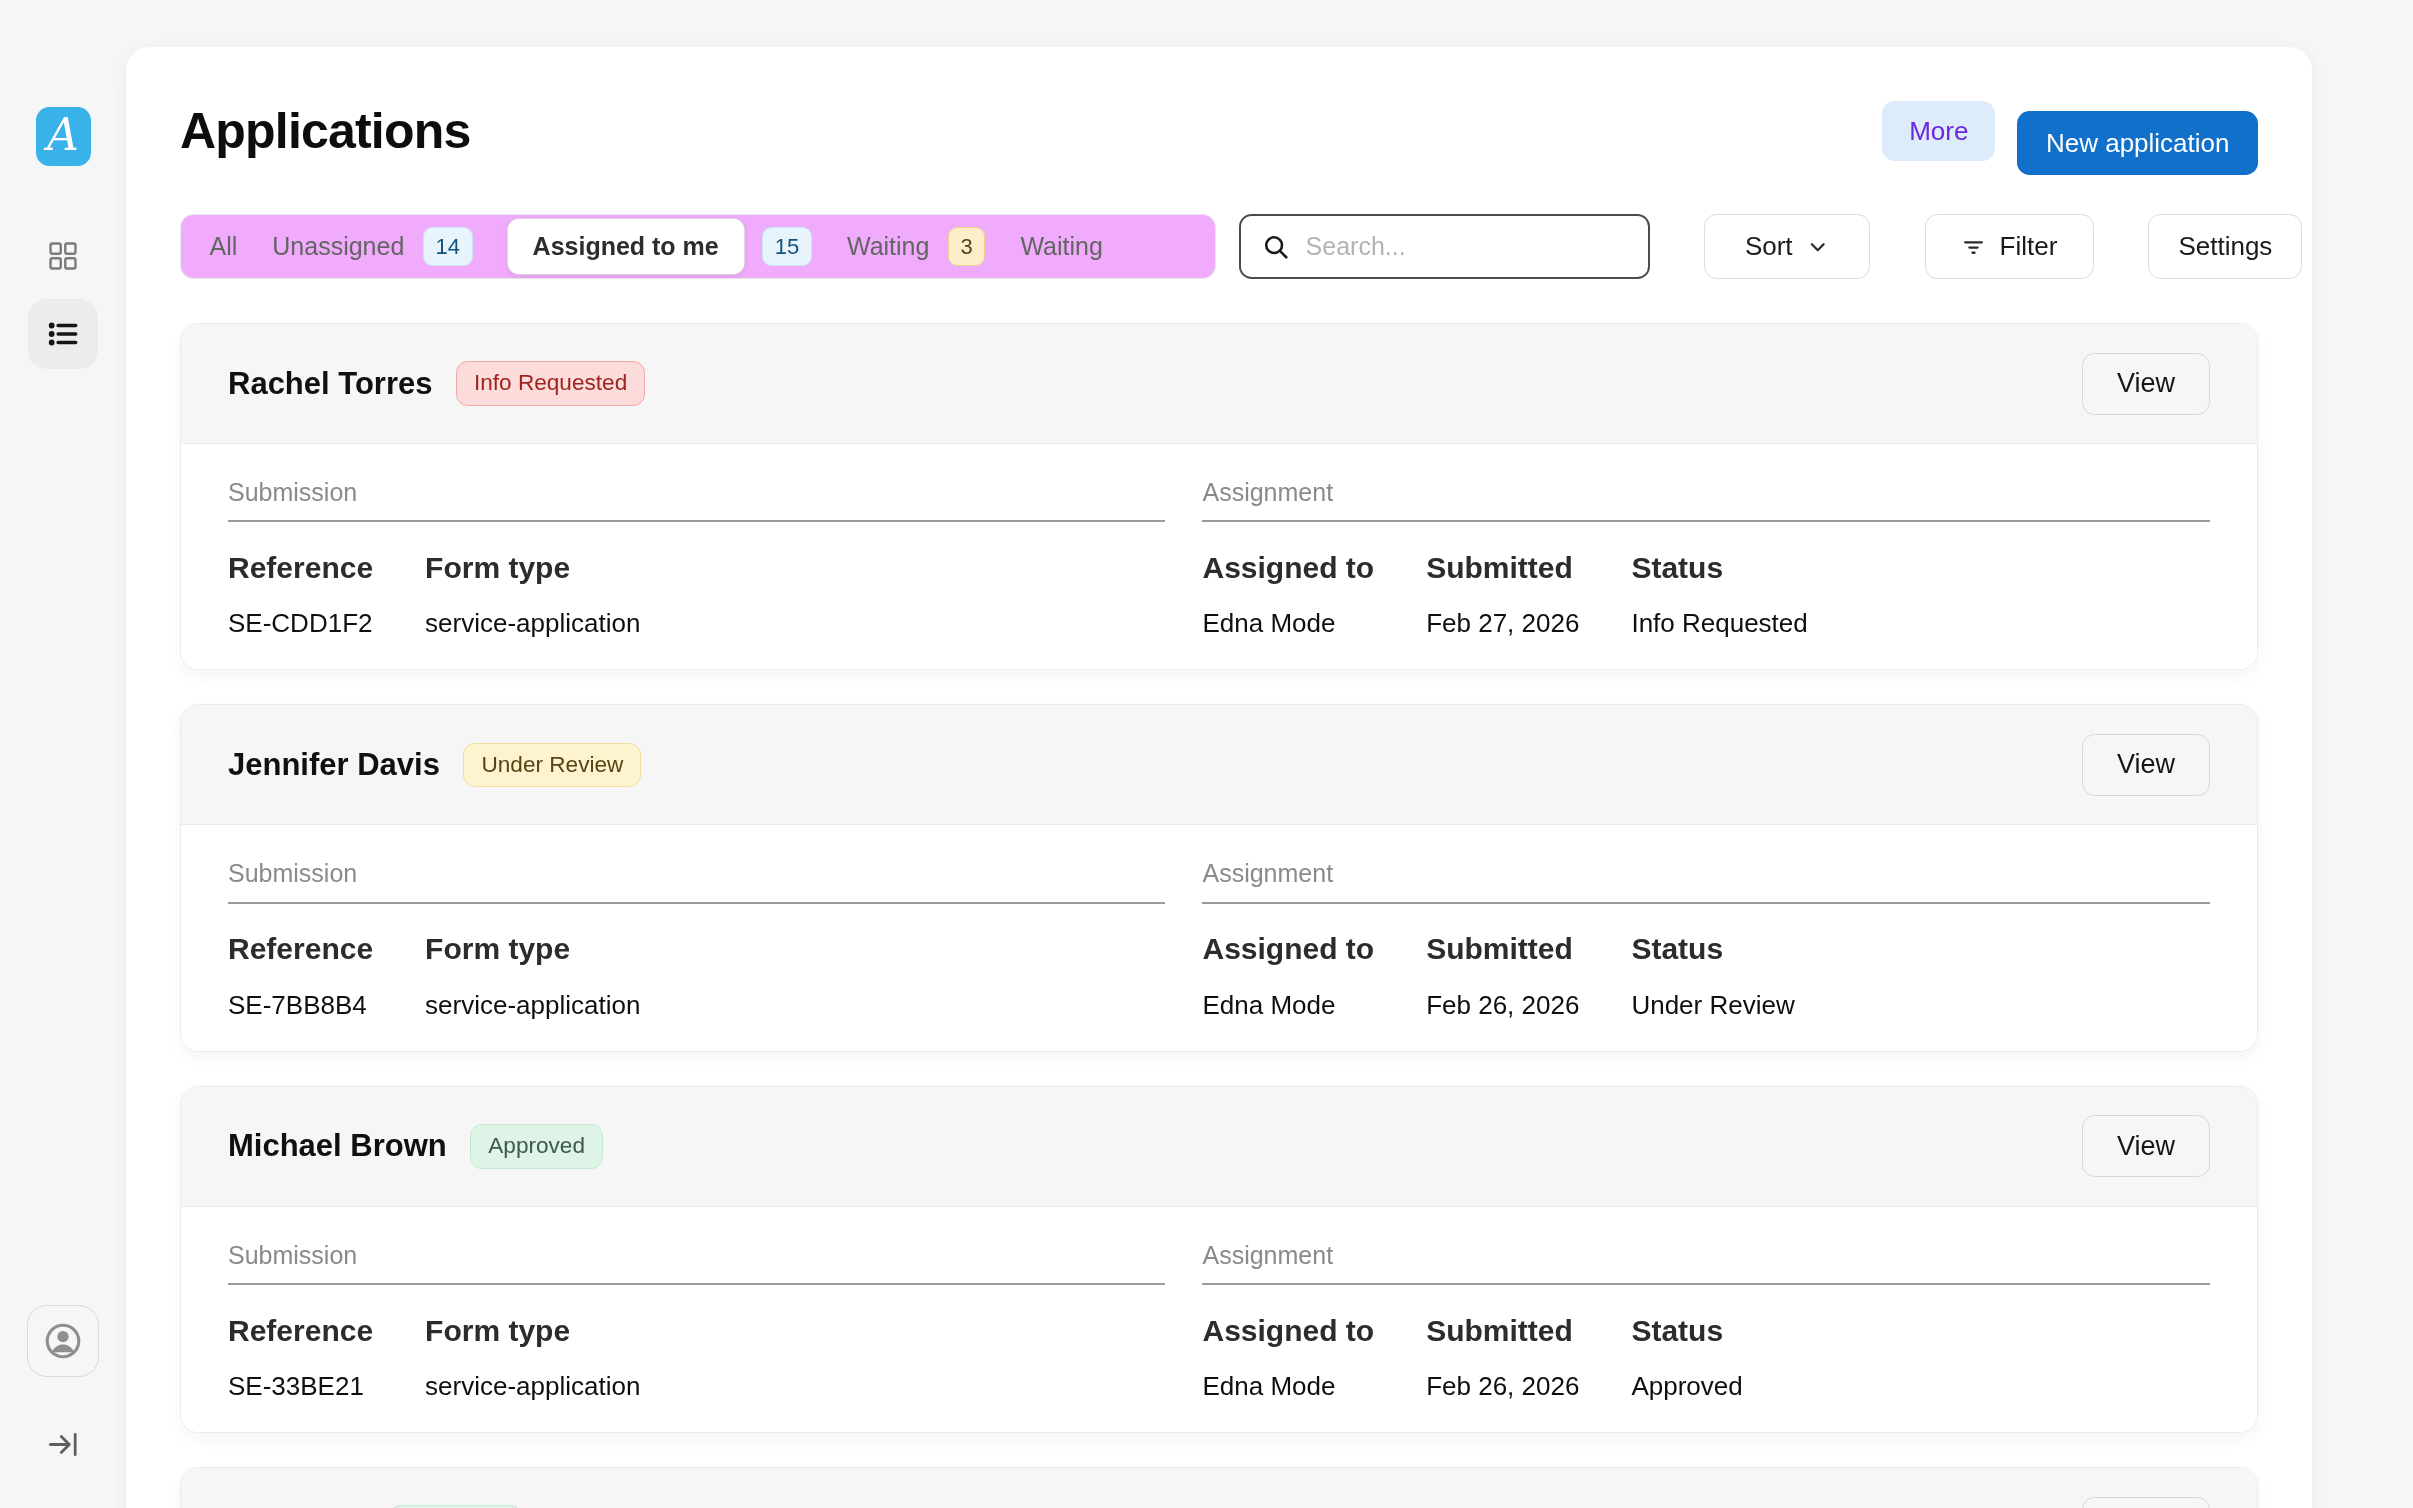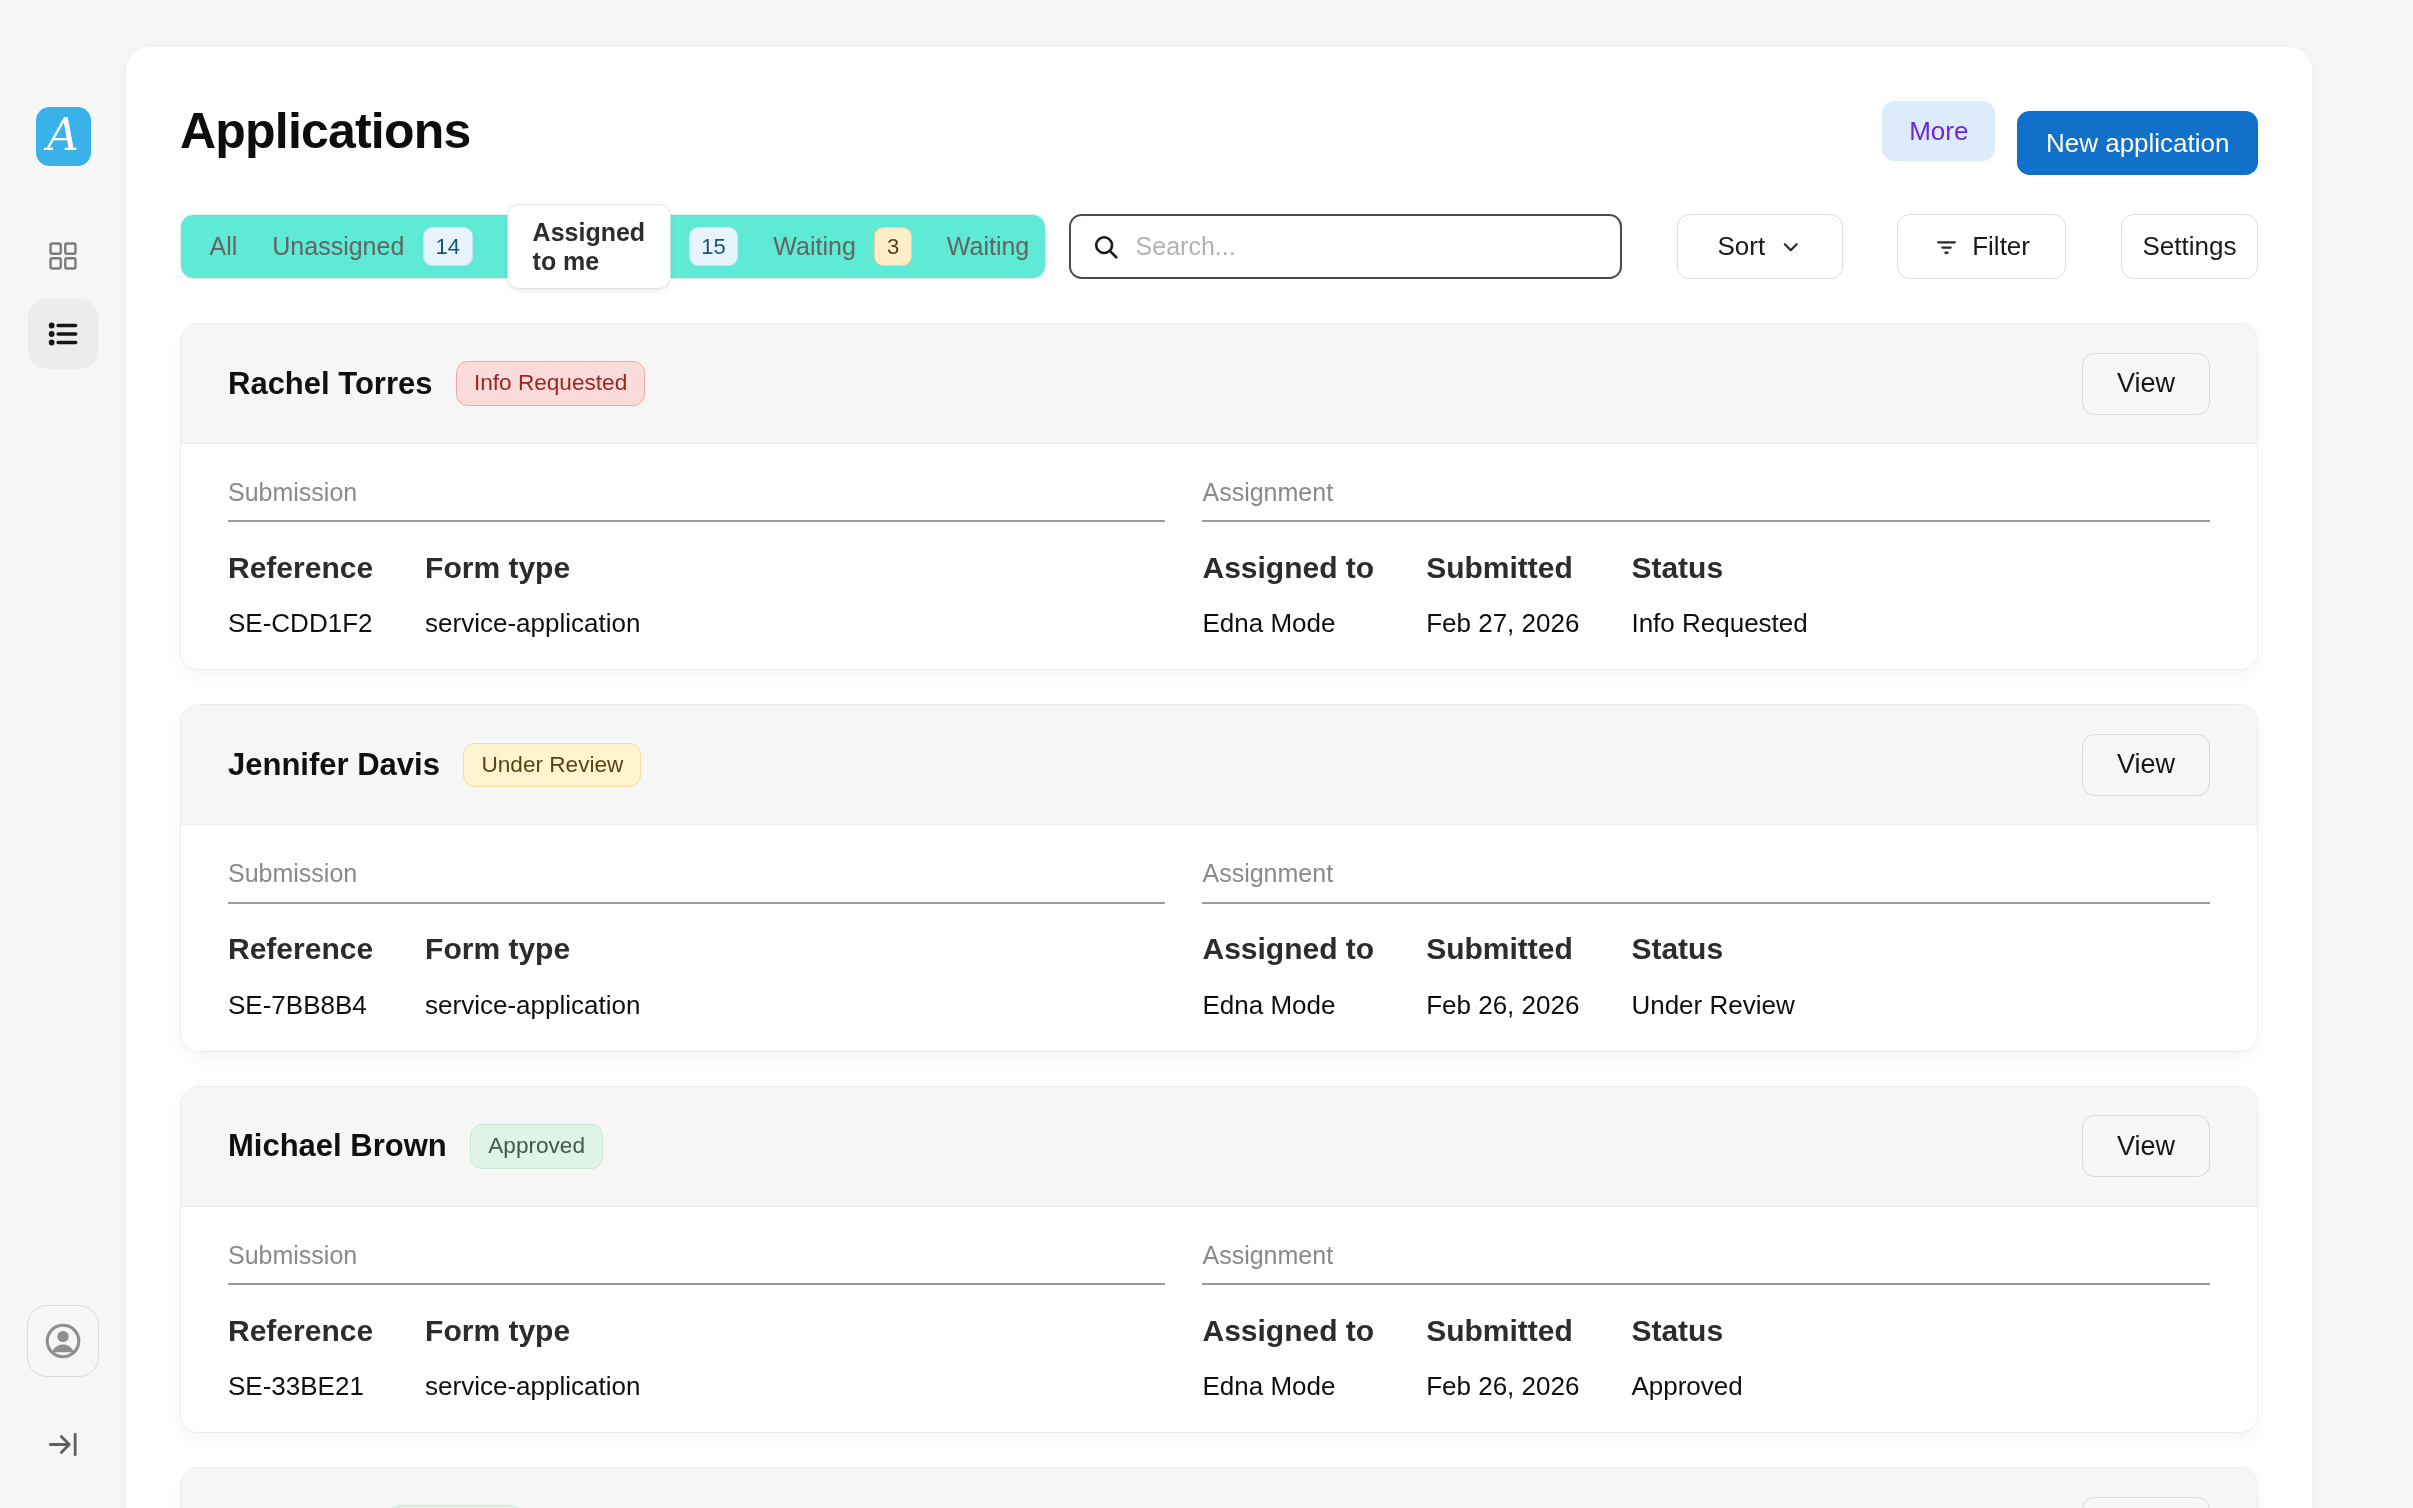--- a/index.html
+++ b/index.html
@@ -59,22 +59,22 @@
   .btn {
     border: none; cursor: pointer; border-radius: 12.6px;
     font-family: "Liberation Sans", sans-serif; font-size: 26px;
   }
   .btn.more { background: #dcecfa; color: #6d28d9; height: 60px; padding: 0 27px; }
   .btn.primary { background: #1070ca; color: #ffffff; height: 64px; padding: 0 28.5px; margin-top: 24px; }
 
   
   .toolbar { margin-top: 39px; display: flex; align-items: stretch; gap: 22.6px; height: 65px; }
   .tabs {
-    width: 866px; flex: none;
-    background: #5eead4; border: 0.8px solid #e8e8e9; border-radius: 13.4px;
+    width: 1036px; flex: none;
+    background: #f0abfc; border: 0.8px solid #e8e8e9; border-radius: 13.4px;
     display: flex; align-items: center; padding: 0 28.5px; gap: 35px;
   }
   .tab { display: flex; align-items: center; gap: 18.4px; font-size: 25px; color: #646464; cursor: pointer; }
   .tab .pill {
     background: #ffffff; border-radius: 11px; padding: 12.6px 25px;
     font-weight: 700; color: #2d2d2d;
     box-shadow: 0 1.7px 5.9px rgba(0,0,0,0.09), 0 0 0 0.8px #ececec;
   }
   .count {
     font-size: 22px; line-height: 1; padding: 7.5px 11.7px; border-radius: 9.2px;
@@ -95,21 +95,21 @@
   .search input::placeholder { color: #b3b3b3; }
 
   .tool-btn {
     flex: none; background: #ffffff; border: 1.7px solid #dcdcde; border-radius: 12.6px;
     font-family: "Liberation Sans", sans-serif; font-size: 26px; color: #1a1a1a;
     display: flex; align-items: center; justify-content: center; gap: 13.4px;
     cursor: pointer; padding: 0 25px; margin-left: 32px;
   }
   .tool-btn.sort { width: 166px; }
   .tool-btn.filter { width: 169px; }
-  .tool-btn.settings { width: 137px; }
+  .tool-btn.settings { width: 154px; }
 
   
   .cards { margin-top: 44px; }
   .card {
     border: 0.8px solid #ebebed; border-radius: 18.4px; overflow: hidden;
     box-shadow: 0 6.7px 15px rgba(20,20,20,0.04);
     margin-bottom: 34px; background: #ffffff;
   }
   .card-header {
     background: #f6f6f7; border-bottom: 0.8px solid #ececee;

